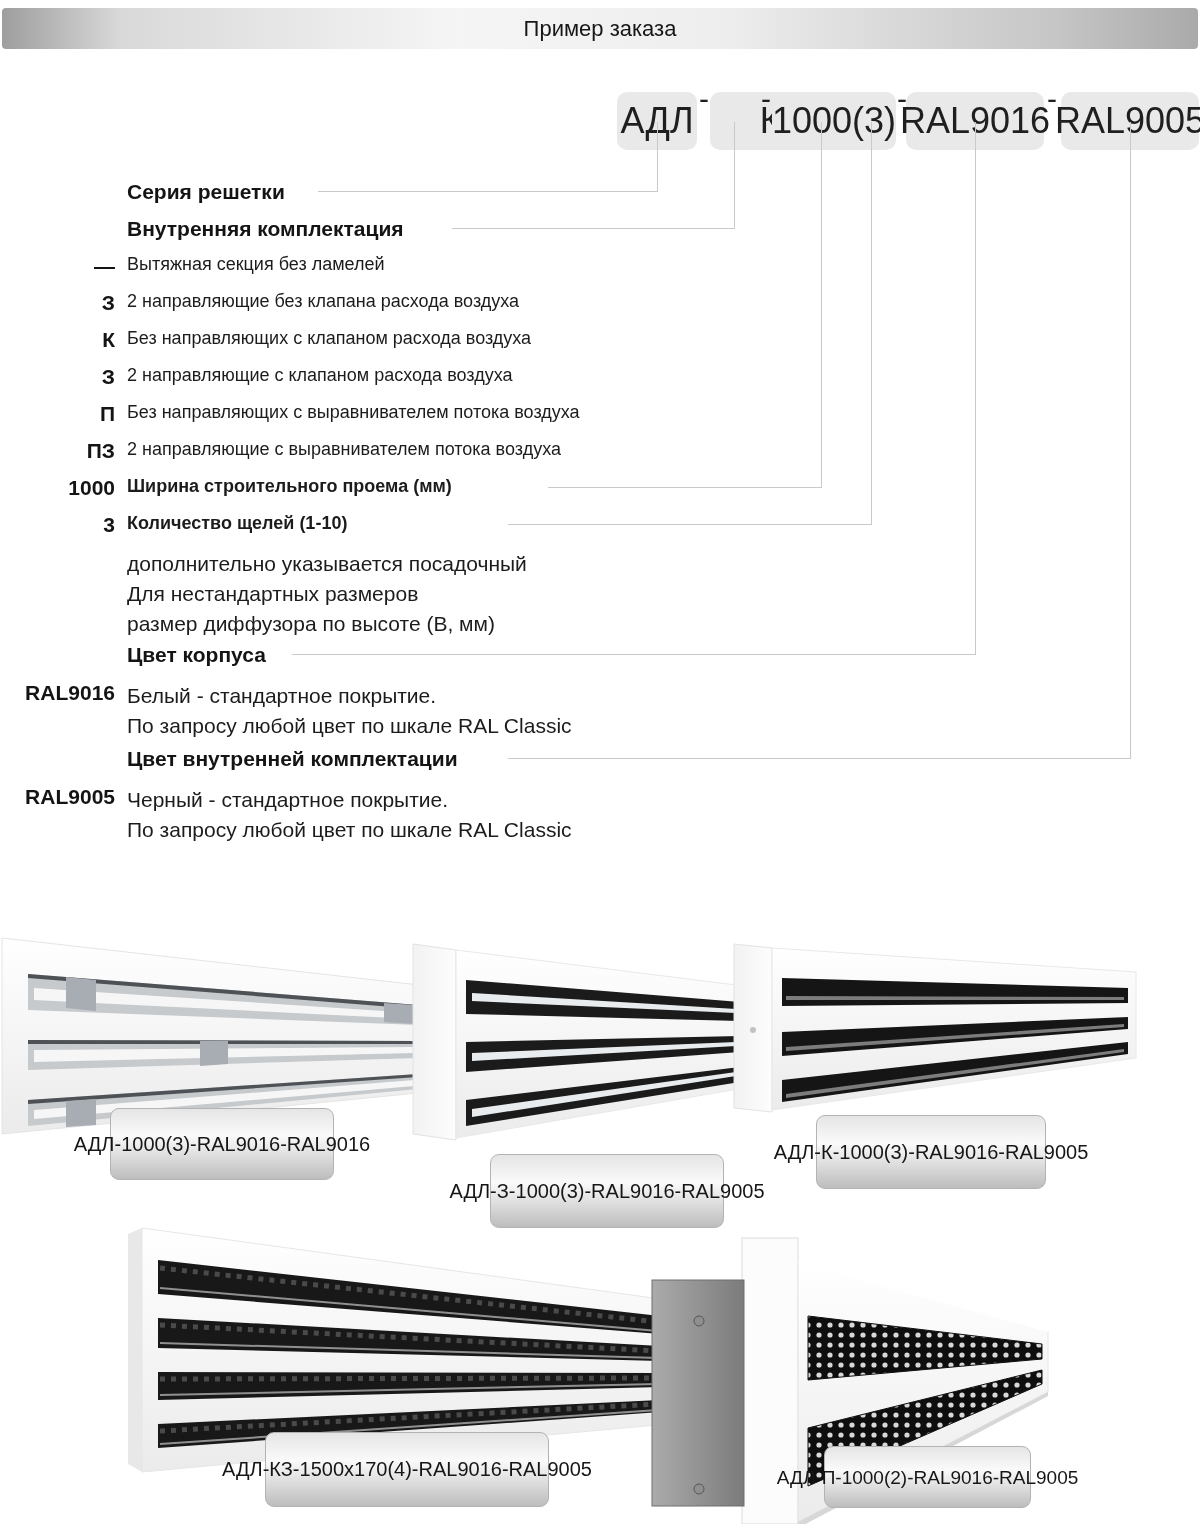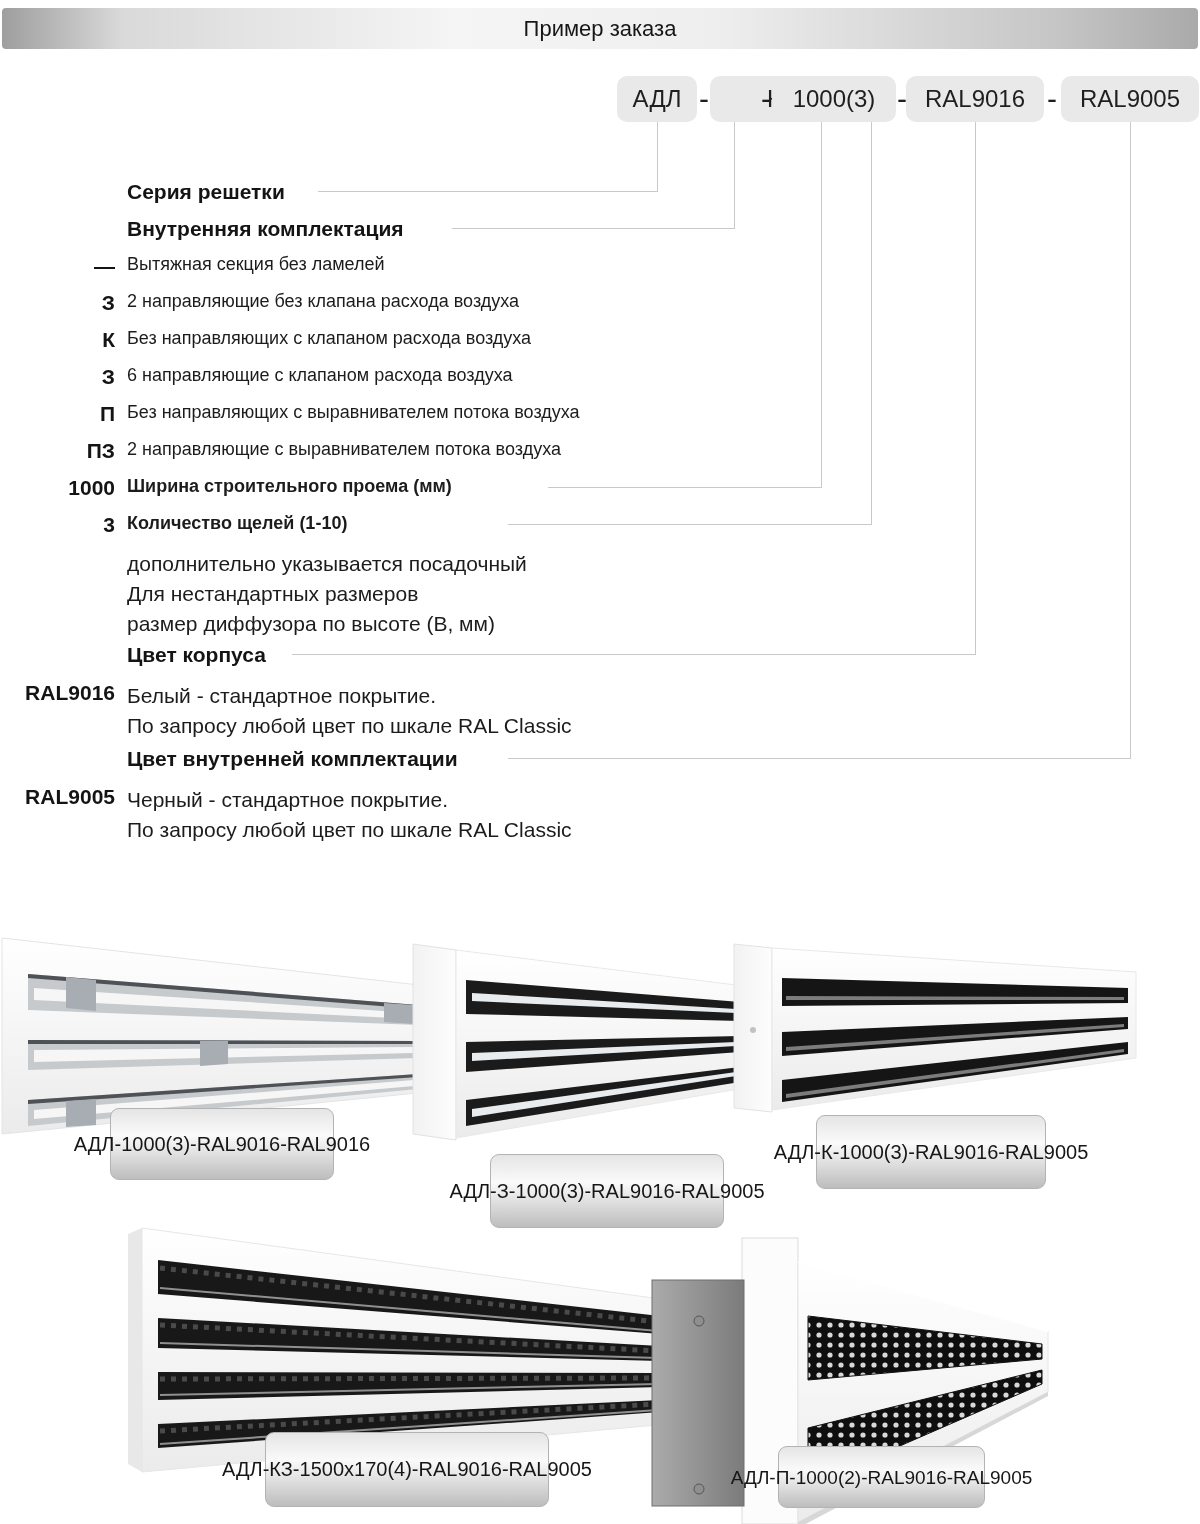--- a/index.html
+++ b/index.html
@@ -3,22 +3,22 @@
 <meta charset="utf-8">
 <style>
   html,body{margin:0;padding:0;background:#ffffff;}
   .page{position:relative;width:1200px;height:1524px;background:#ffffff;overflow:hidden;
         font-family:"Liberation Sans",sans-serif;color:#1a1a1a;}
   
   .topbar{position:absolute;left:2px;top:8px;width:1196px;height:41px;border-radius:4px;
     background:linear-gradient(90deg,#9e9e9e 0%,#d9d9d9 10%,#f5f5f5 38%,#eeeeee 60%,#c6c6c6 88%,#aaaaaa 100%);
     display:flex;align-items:center;justify-content:center;font-size:22px;color:#161616;}
   
-  .codeseg{position:absolute;top:76px;height:46px;background:#e9e9e9;border-radius:10px;
-    display:flex;align-items:center;justify-content:center;font-size:24px;color:#1f1f1f;white-space:nowrap;}
+  .codeseg{position:absolute;top:92px;height:58px;background:#e9e9e9;border-radius:10px;
+    display:flex;align-items:center;justify-content:center;font-size:36px;color:#1f1f1f;white-space:nowrap;}
   .codedash{position:absolute;top:76px;height:46px;display:flex;align-items:center;justify-content:center;
     font-size:30px;color:#1f1f1f;width:12px;}
   
   .vline{position:absolute;width:1px;background:#c9c9c9;}
   .hline{position:absolute;height:1px;background:#c9c9c9;}
   
   .hdr{position:absolute;left:127px;font-size:21px;font-weight:bold;color:#141414;white-space:nowrap;}
   .row{position:absolute;left:0;height:26px;}
   .row .pref{position:absolute;left:0;top:0;width:115px;text-align:right;font-size:21px;font-weight:bold;color:#141414;white-space:nowrap;}
   .row .txt{position:absolute;left:127px;top:0;font-size:18px;color:#1c1c1c;white-space:nowrap;}
@@ -75,21 +75,21 @@
   <div class="row" style="top:291px;">
     <span class="pref">З</span>
     <span class="txt">2 направляющие без клапана расхода воздуха</span>
   </div>
   <div class="row" style="top:328px;">
     <span class="pref">К</span>
     <span class="txt">Без направляющих с клапаном расхода воздуха</span>
   </div>
   <div class="row" style="top:365px;">
     <span class="pref">З</span>
-    <span class="txt">6 направляющие с клапаном расхода воздуха</span>
+    <span class="txt">2 направляющие с клапаном расхода воздуха</span>
   </div>
   <div class="row" style="top:402px;">
     <span class="pref">П</span>
     <span class="txt">Без направляющих с выравнивателем потока воздуха</span>
   </div>
   <div class="row" style="top:439px;">
     <span class="pref">ПЗ</span>
     <span class="txt">2 направляющие с выравнивателем потока воздуха</span>
   </div>
 
@@ -227,18 +227,18 @@
     <div>RAL9016-RAL9005</div>
   </div>
   <div class="badge" style="left:816px;top:1115px;width:228px;height:72px;">
     <div>АДЛ-К-1000(3)-</div>
     <div>RAL9016-RAL9005</div>
   </div>
   <div class="badge" style="left:265px;top:1432px;width:282px;height:73px;">
     <div>АДЛ-КЗ-1500х170(4)-</div>
     <div>RAL9016-RAL9005</div>
   </div>
-  <div class="badge small" style="left:778px;top:1446px;width:205px;height:60px;">
+  <div class="badge small" style="left:824px;top:1446px;width:205px;height:60px;">
     <div>АДЛ-П-1000(2)-</div>
     <div>RAL9016-RAL9005</div>
   </div>
 
 </div>
 
 </body></html>

